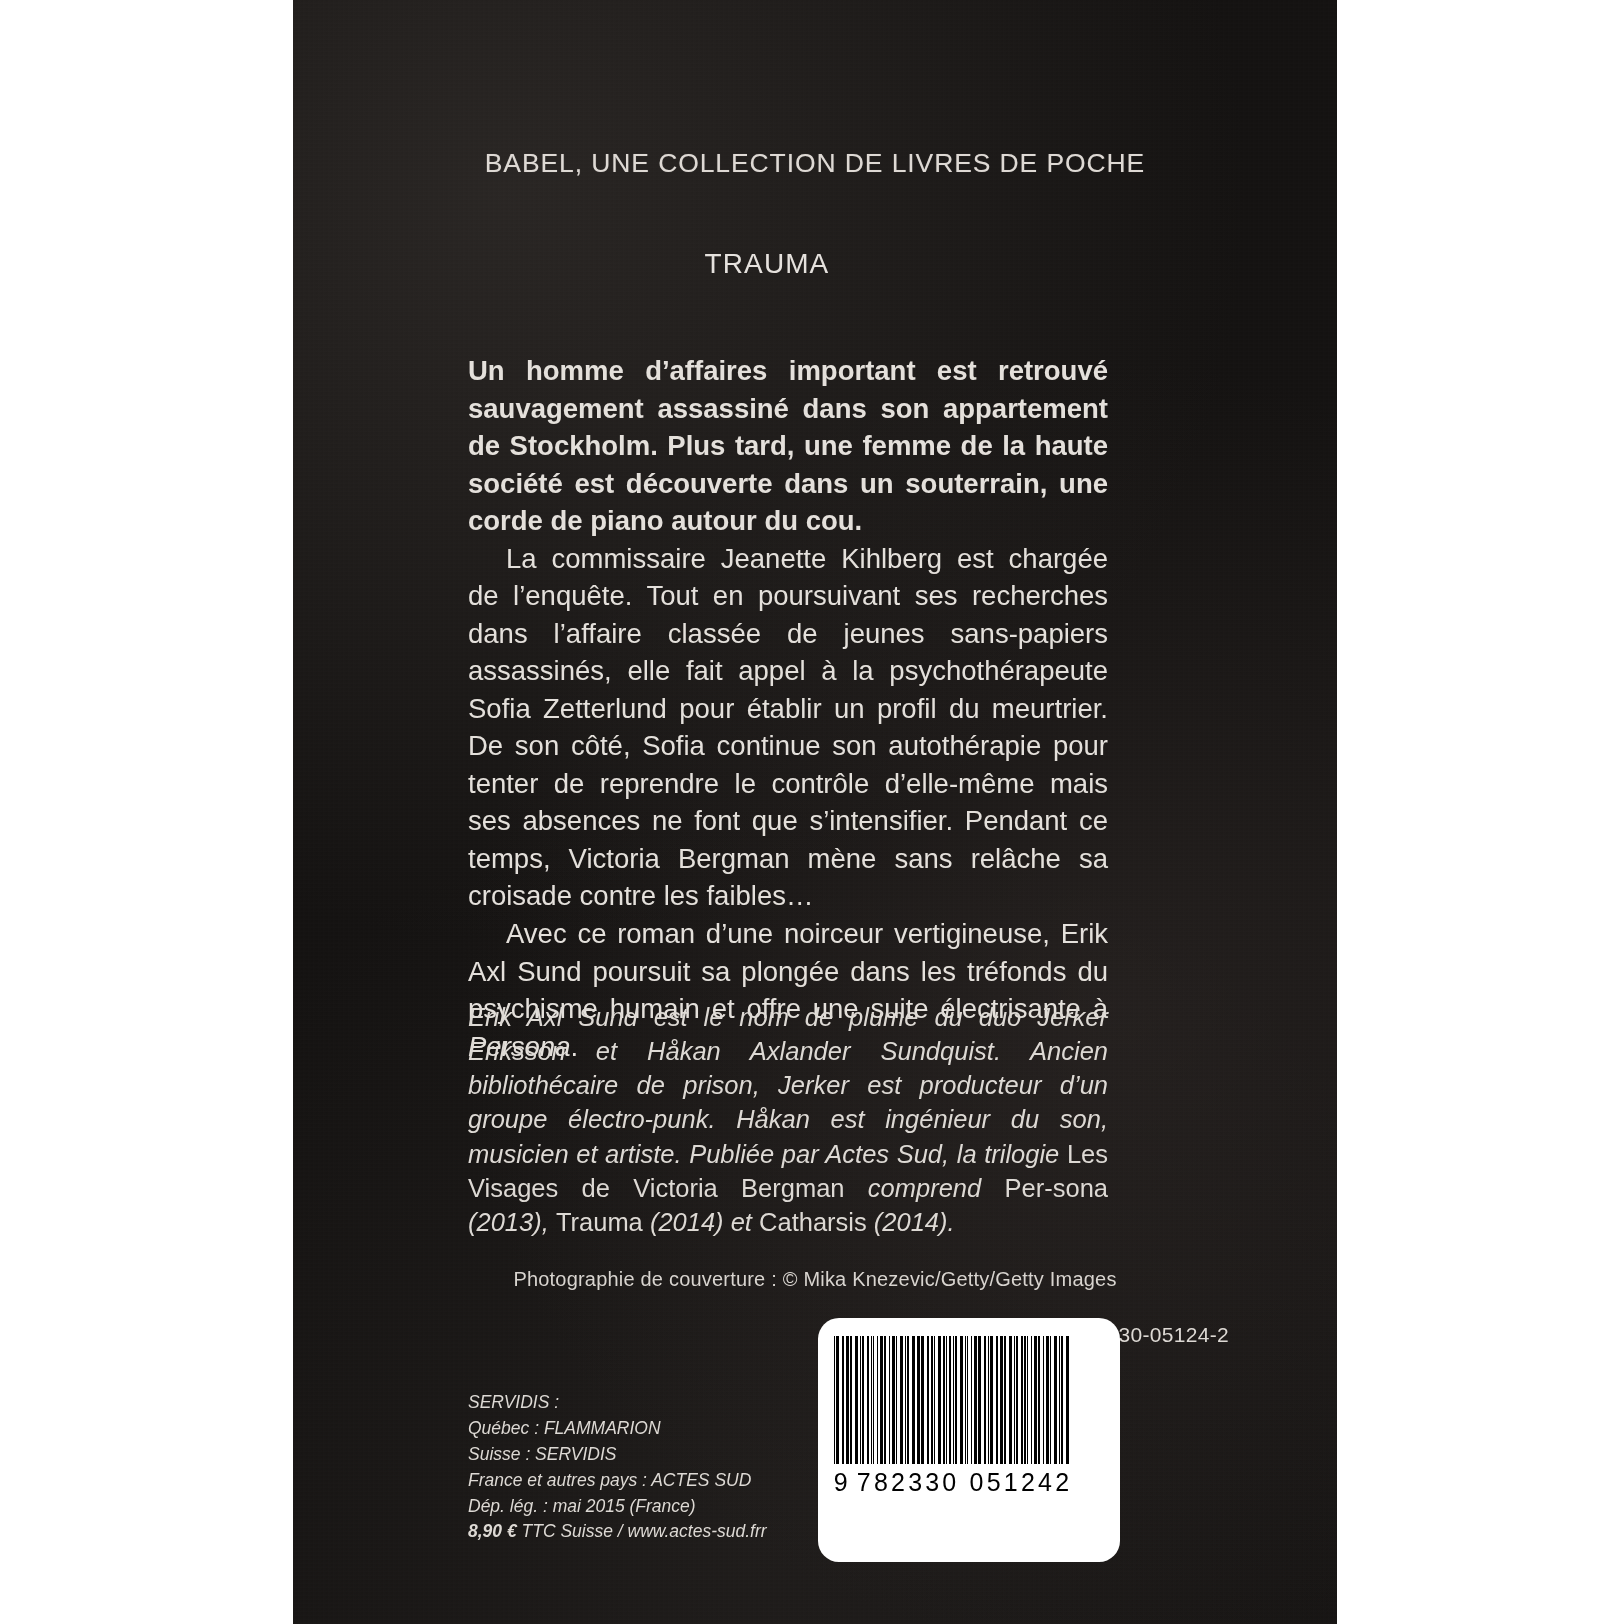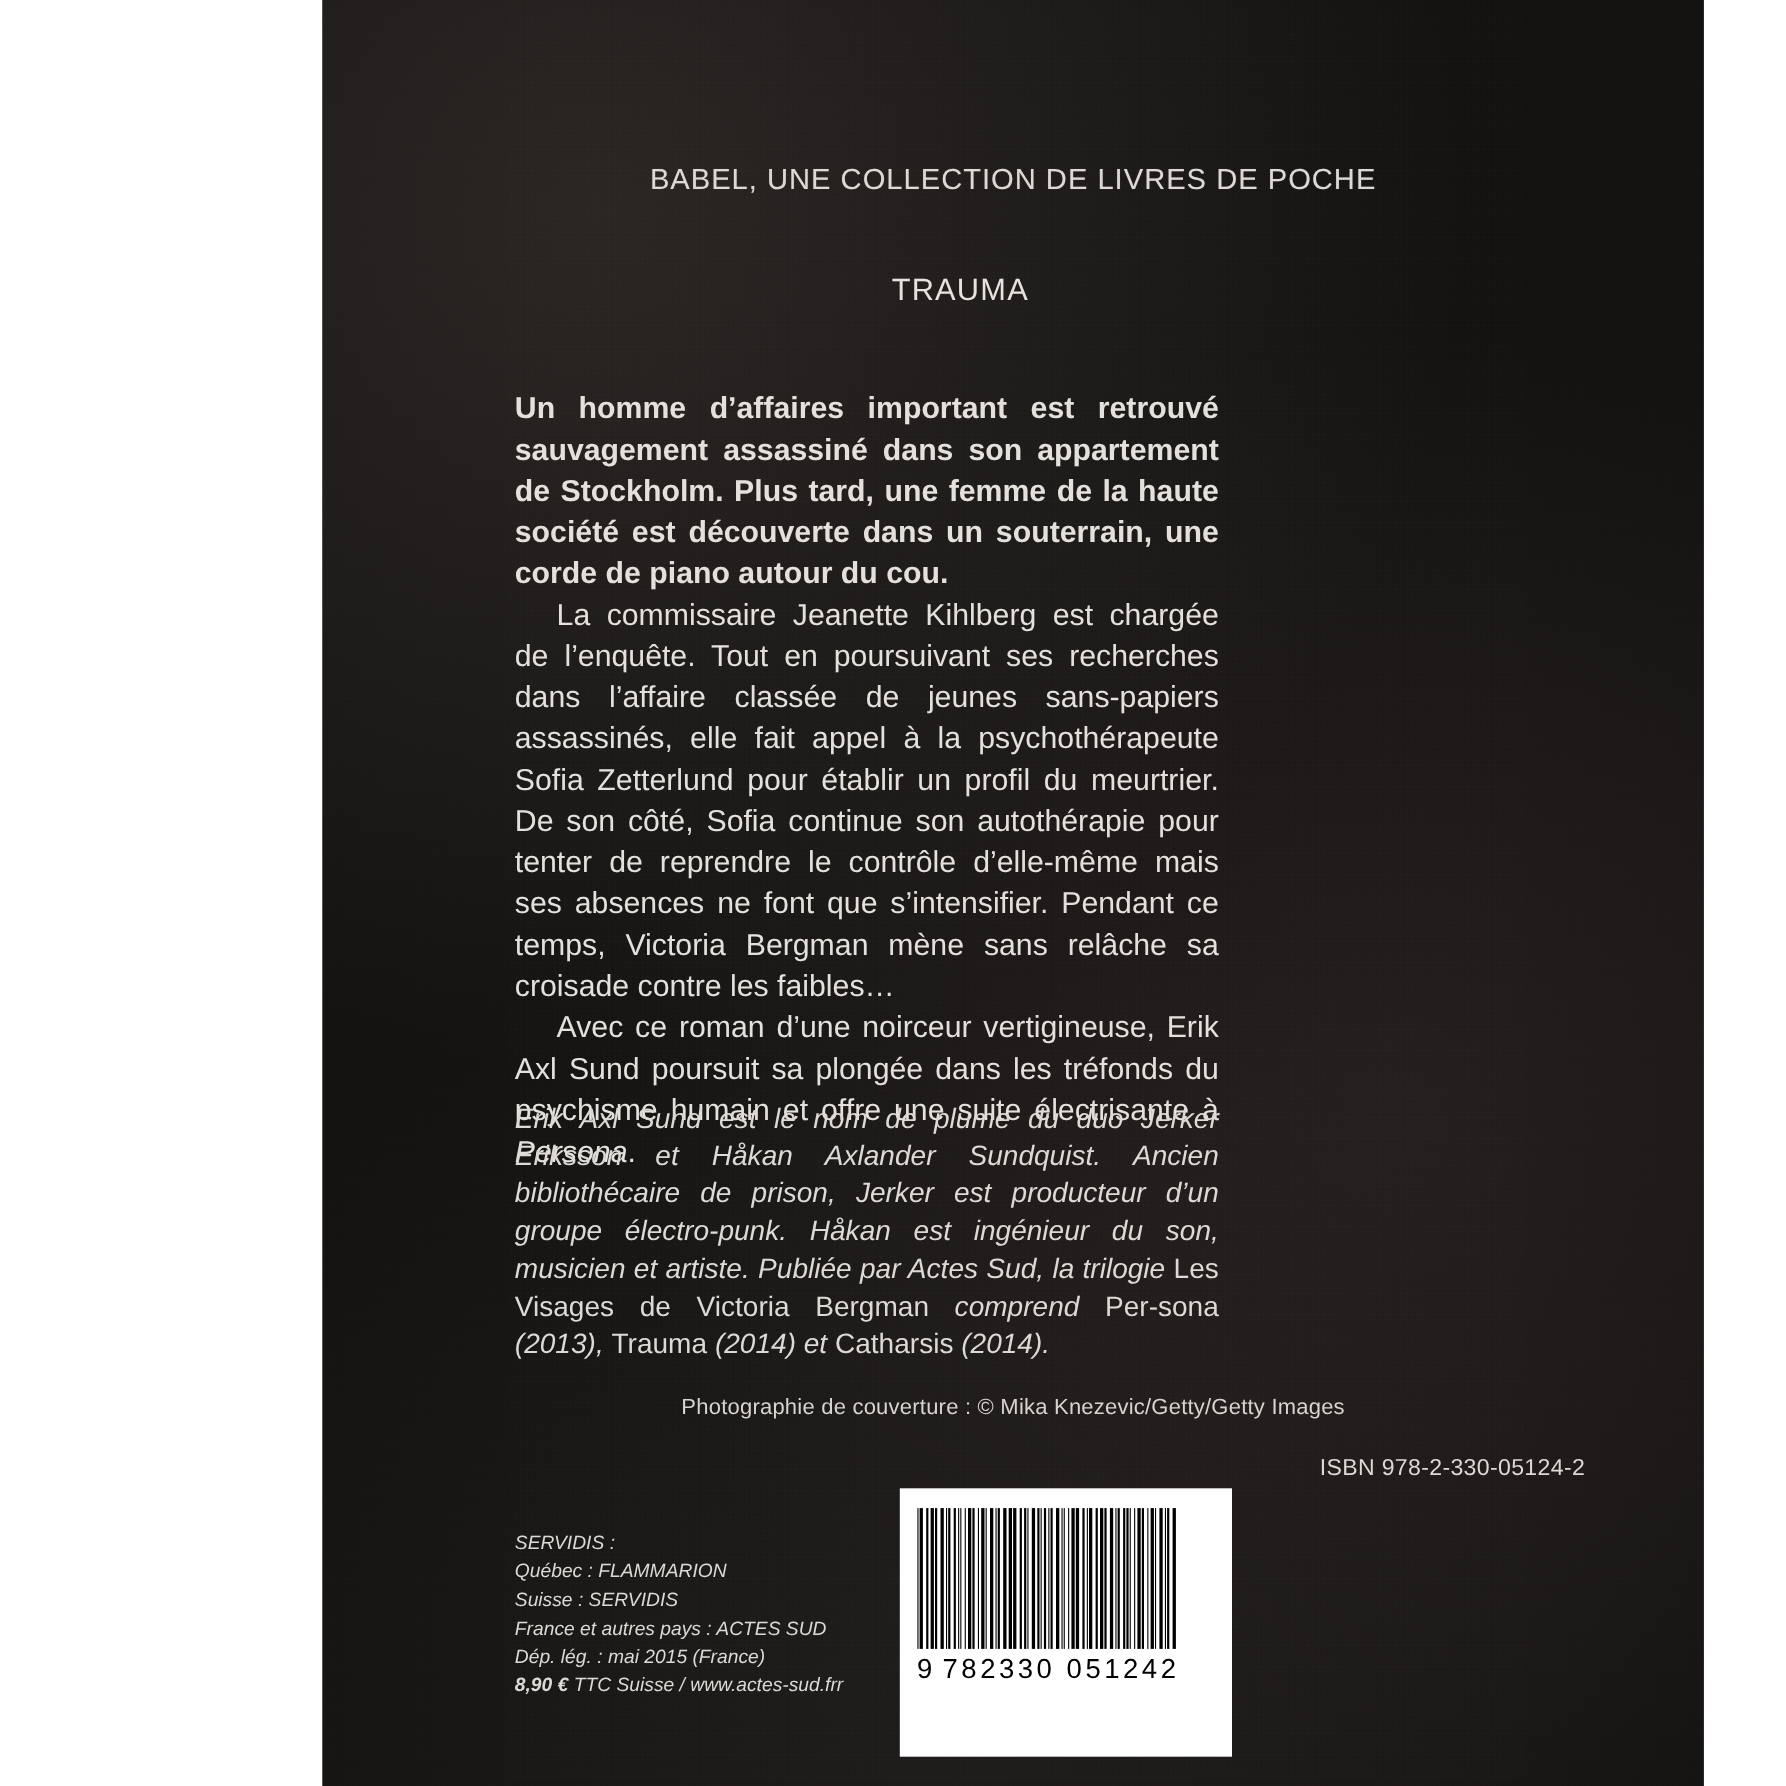--- a/index.html
+++ b/index.html
@@ -16,21 +16,21 @@
   .page {
     position: relative;
     width: 1624px;
     height: 1624px;
     background: #ffffff;
   }
   .cover {
     position: absolute;
     left: 293px;
     top: 0px;
-    width: 1256px;
+    width: 1044px;
     height: 1624px;
     background: #151312;
     background-image:
       radial-gradient(circle at 20% 12%, rgba(60,55,52,0.55) 0%, rgba(21,19,18,0) 45%),
       radial-gradient(circle at 78% 62%, rgba(55,48,46,0.45) 0%, rgba(21,19,18,0) 50%),
       radial-gradient(circle at 45% 95%, rgba(48,44,42,0.40) 0%, rgba(21,19,18,0) 45%);
     color: #e9e6e2;
     overflow: hidden;
   }
   .noise {
@@ -147,25 +147,26 @@
     font-weight: bold;
     font-style: italic;
   }
   .diffusion .sml {
     font-style: italic;
   }
 
   .barcode-box {
     position: absolute;
     left: 525px;
-    top: 1353px;
+    top: 1318px;
     width: 270px;
     height: 212px;
     background: #ffffff;
     padding: 16px;
+    border-radius: 21px;
   }
   .barcode-bars {
     position: absolute;
     left: 16px;
     top: 18px;
     width: 238px;
     height: 128px;
     display: flex;
     align-items: flex-end;
     gap: 0;

